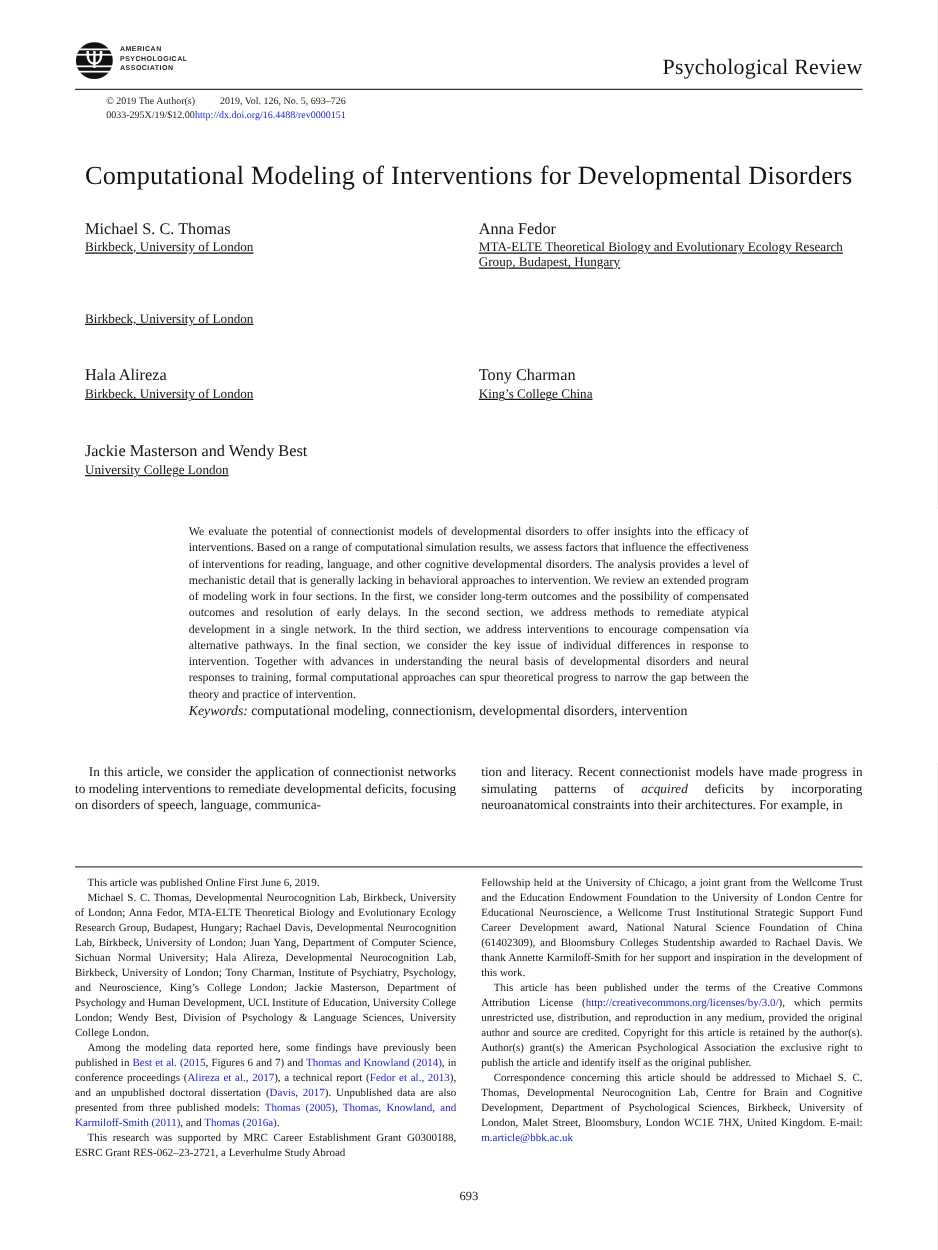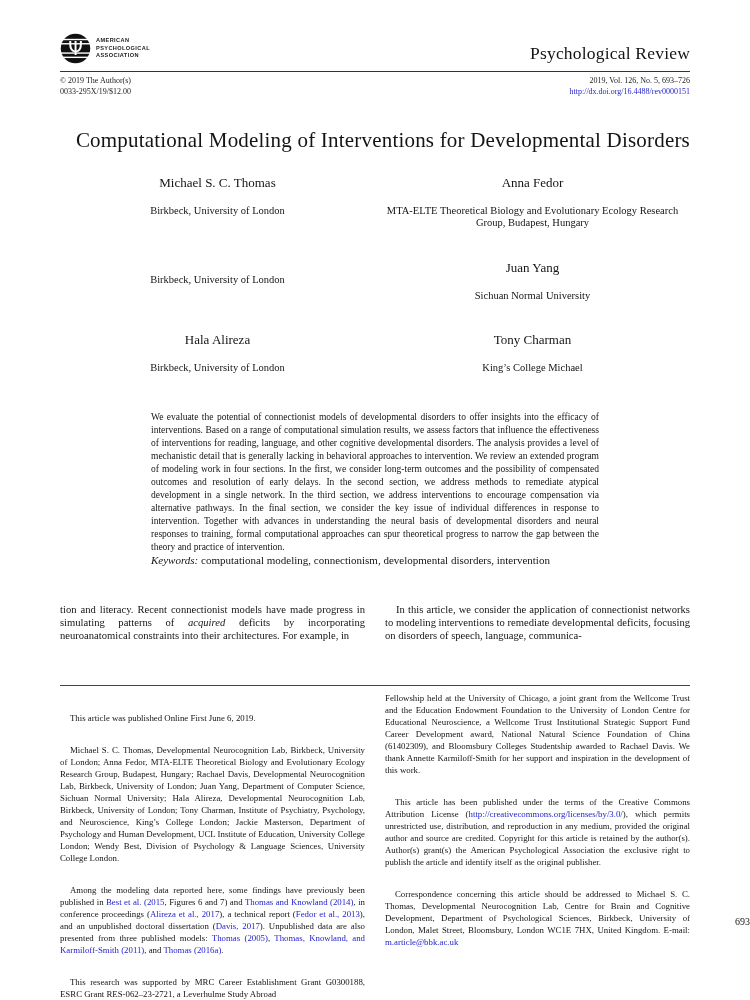--- a/index.html
+++ b/index.html
@@ -11,51 +11,51 @@
   .content { margin:0 60px; width:630px; }
 
   
   .masthead { display:flex; justify-content:space-between; align-items:flex-end; padding-top:33px; }
   .logo-block { display:flex; align-items:center; gap:5px; }
   .logo-svg { width:31px; height:31px; display:block; }
   .org-name { font-family:"Liberation Sans","DejaVu Sans",sans-serif; font-size:5.6px; line-height:1.35; letter-spacing:.4px; color:#222; text-transform:uppercase; font-weight:bold; }
   .journal-name { font-size:17.5px; letter-spacing:.2px; }
   .masthead-rule { border:none; border-top:1.6px solid #333; margin:7px 0 0 0; }
 
-  .pub-info { display:flex; justify-content:space-between; margin-top:4px; font-size:8px; line-height:1.35; color:#222; }
+  .pub-info { display:flex; margin-top:4px; font-size:8px; line-height:1.35; color:#222;margin-left:25px; }
   .pub-info .right { text-align:right; }
   .lnk { color:#2323cb; cursor:pointer; }
 
   
-  .article-title { font-size:21px; font-weight:normal; text-align:right; margin:30px 0 0 0; letter-spacing:.2px; }
+  .article-title { font-size:21px; font-weight:normal; text-align:center; margin:30px 0 0 0; letter-spacing:.2px; }
   .authors-row { display:flex; margin-top:22px; }
-  .author-cell { flex:1 1 0; text-align:center; padding:0 8px; }
+  .author-cell { flex:1 1 0; text-align:left; padding:0 8px; }
   .author-cell.full { flex:1 1 100%; }
   .author-name { font-size:13px; }
-  .author-affil { font-size:10.5px; margin-top:14px; line-height:1.2; }
+  .author-affil { font-size:10.5px; margin-top:2px; line-height:1.2;text-decoration:underline; }
   .row-gap-lg { margin-top:30px; }
 
   
   .abstract { width:448px; margin:36px auto 0 auto; font-size:9.5px; line-height:13px; text-align:justify; }
   .keywords { width:448px; margin:0 auto 0 auto; font-size:11px; line-height:13px; }
   .ital { font-style:italic; }
 
   
   .body-cols { display:flex; gap:20px; margin-top:36px; font-size:10.6px; line-height:13.2px; text-align:justify; }
   .body-col { flex:1 1 0; }
   .para-indent { text-indent:11px; }
 
   
   .fn-rule { border:none; border-top:1px solid #444; margin:42px 0 0 0; }
   .fn-cols { display:flex; gap:20px; margin-top:6px; font-size:8.8px; line-height:12px; text-align:justify; }
   .fn-col { flex:1 1 0; }
   .fn-para { margin:0; }
-  .fn-para.indent { text-indent:10px;margin-top:20px; }
+  .fn-para.indent { text-indent:10px; }
 
-  .page-number { position:absolute; top:916px; left:0; width:100%; text-align:right; font-size:10px; }
+  .page-number { position:absolute; top:952px; left:0; width:100%; text-align:center; font-size:10px; }
 </style>
 </head>
 <body>
 
 <div class="page">
   <div class="content">
 
     <div class="masthead">
       <div class="logo-block">
         <svg class="logo-svg" viewBox="0 0 40 40">
@@ -97,48 +97,50 @@
       <div class="author-cell">
         <div class="author-name">Anna Fedor</div>
         <div class="author-affil">MTA-ELTE Theoretical Biology and Evolutionary Ecology Research Group, Budapest, Hungary</div>
       </div>
     </div>
 
     <div class="authors-row row-gap-lg">
       <div class="author-cell">
         <div class="author-affil">Birkbeck, University of London</div>
       </div>
-      <div class="author-cell">
-        <div class="author-name">Juan Yang</div>
-        <div class="author-affil">Sichuan Normal University</div>
-      </div>
     </div>
 
     <div class="authors-row row-gap-lg">
       <div class="author-cell">
         <div class="author-name">Hala Alireza</div>
         <div class="author-affil">Birkbeck, University of London</div>
       </div>
       <div class="author-cell">
         <div class="author-name">Tony Charman</div>
-        <div class="author-affil">King’s College Michael</div>
+        <div class="author-affil">King’s College China</div>
       </div>
     </div>
 
+    <div class="authors-row row-gap-lg">
+      <div class="author-cell full">
+        <div class="author-name">Jackie Masterson and Wendy Best</div>
+        <div class="author-affil">University College London</div>
+      </div>
+    </div>
 
     <div class="abstract">We evaluate the potential of connectionist models of developmental disorders to offer insights into the efficacy of interventions. Based on a range of computational simulation results, we assess factors that influence the effectiveness of interventions for reading, language, and other cognitive developmental disorders. The analysis provides a level of mechanistic detail that is generally lacking in behavioral approaches to intervention. We review an extended program of modeling work in four sections. In the first, we consider long-term outcomes and the possibility of compensated outcomes and resolution of early delays. In the second section, we address methods to remediate atypical development in a single network. In the third section, we address interventions to encourage compensation via alternative pathways. In the final section, we consider the key issue of individual differences in response to intervention. Together with advances in understanding the neural basis of developmental disorders and neural responses to training, formal computational approaches can spur theoretical progress to narrow the gap between the theory and practice of intervention.</div>
 
     <div class="keywords">
       <span class="ital">Keywords:</span>
       <span>computational modeling, connectionism, developmental disorders, intervention</span>
     </div>
 
     <div class="body-cols">
+      <div class="body-col para-indent">In this article, we consider the application of connectionist networks to modeling interventions to remediate developmental deficits, focusing on disorders of speech, language, communica-</div>
       <div class="body-col"><span>tion and literacy. Recent connectionist models have made progress in simulating patterns of </span><span class="ital">acquired</span><span> deficits by incorporating neuroanatomical constraints into their architectures. For example, in</span></div>
-      <div class="body-col para-indent">In this article, we consider the application of connectionist networks to modeling interventions to remediate developmental deficits, focusing on disorders of speech, language, communica-</div>
     </div>
 
     <hr class="fn-rule">
     <div class="fn-cols">
       <div class="fn-col">
           <p class="fn-para indent"><span>This article was published Online First June 6, 2019.</span></p>
           <p class="fn-para indent"><span>Michael S. C. Thomas, Developmental Neurocognition Lab, Birkbeck, University of London; Anna Fedor, MTA-ELTE Theoretical Biology and Evolutionary Ecology Research Group, Budapest, Hungary; Rachael Davis, Developmental Neurocognition Lab, Birkbeck, University of London; Juan Yang, Department of Computer Science, Sichuan Normal University; Hala Alireza, Developmental Neurocognition Lab, Birkbeck, University of London; Tony Charman, Institute of Psychiatry, Psychology, and Neuroscience, King’s College London; Jackie Masterson, Department of Psychology and Human Development, UCL Institute of Education, University College London; Wendy Best, Division of Psychology &amp; Language Sciences, University College London.</span></p>
           <p class="fn-para indent"><span>Among the modeling data reported here, some findings have previously been published in </span><span class="lnk">Best et al. (2015</span><span>, Figures 6 and 7) and </span><span class="lnk">Thomas and Knowland (2014)</span><span>, in conference proceedings (</span><span class="lnk">Alireza et al., 2017</span><span>), a technical report (</span><span class="lnk">Fedor et al., 2013</span><span>), and an unpublished doctoral dissertation (</span><span class="lnk">Davis, 2017</span><span>). Unpublished data are also presented from three published models: </span><span class="lnk">Thomas (2005)</span><span>, </span><span class="lnk">Thomas, Knowland, and Karmiloff-Smith (2011)</span><span>, and </span><span class="lnk">Thomas (2016a)</span><span>.</span></p>
           <p class="fn-para indent"><span>This research was supported by MRC Career Establishment Grant G0300188, ESRC Grant RES-062–23-2721, a Leverhulme Study Abroad</span></p>
         </div>

